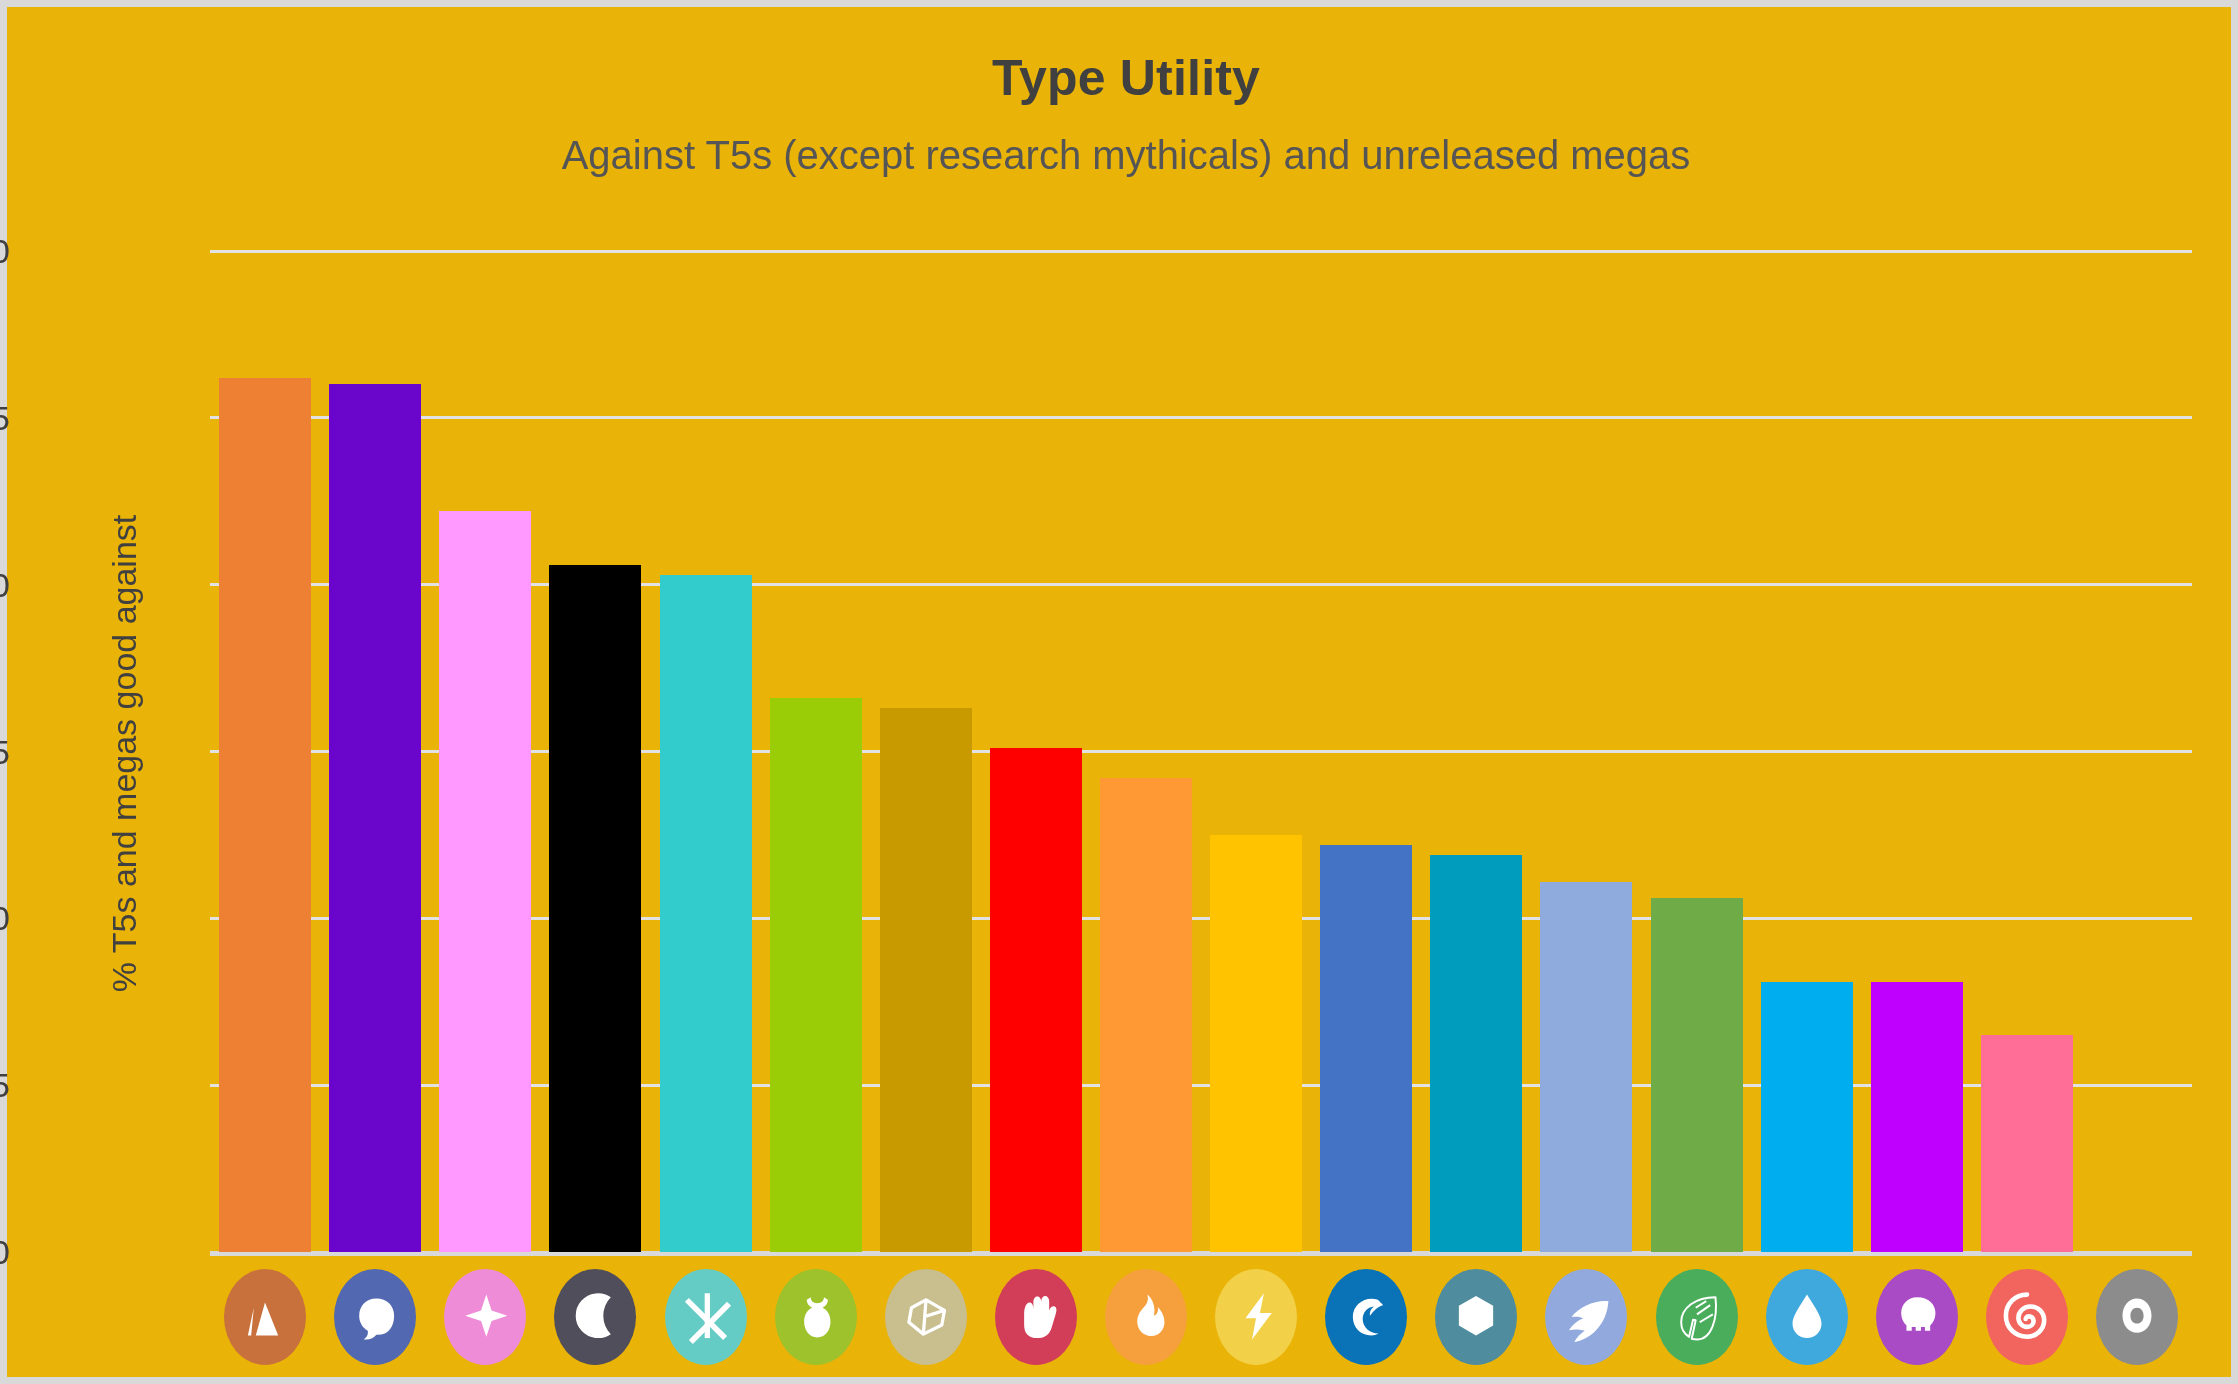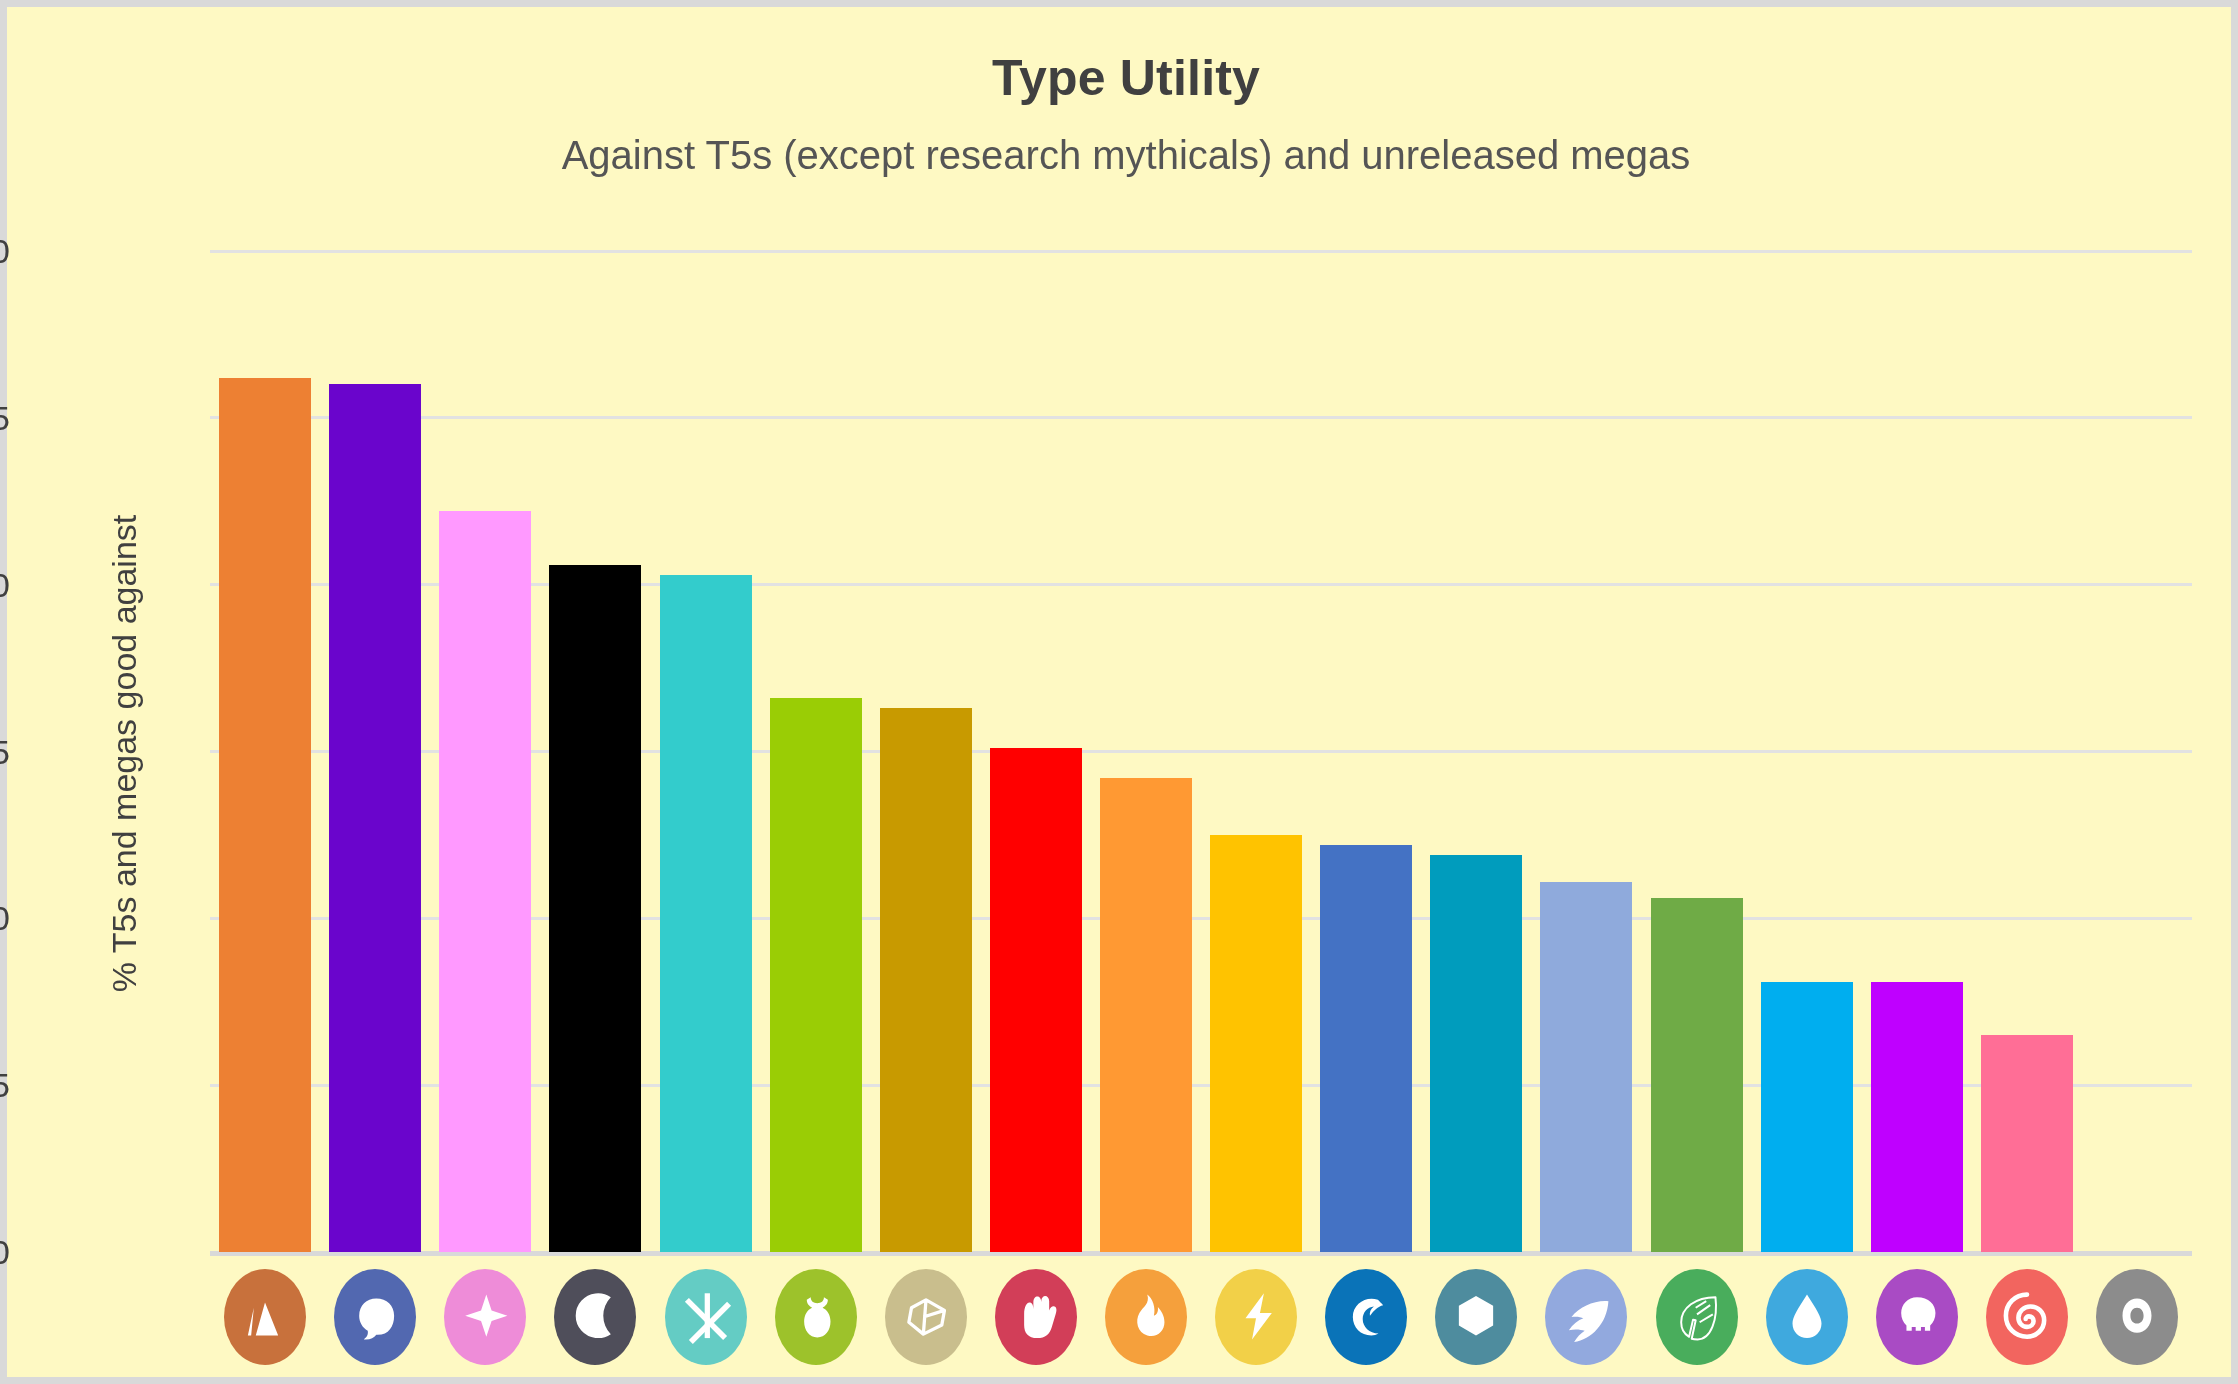--- a/index.html
+++ b/index.html
@@ -13,21 +13,21 @@
     font-family: "Liberation Sans", sans-serif;
     overflow: hidden;
   }
   #chart-frame {
     position: absolute;
     left: 0; top: 0;
     width: 2238px;
     height: 1384px;
     box-sizing: border-box;
     border: 7px solid #d9d9d9;
-    background: #fef9c3;
+    background: #eab308;
   }
   #chart-title {
     position: absolute;
     left: 0;
     top: 42px;
     width: 2238px;
     text-align: center;
     font-size: 50px;
     font-weight: bold;
     color: #404040;

